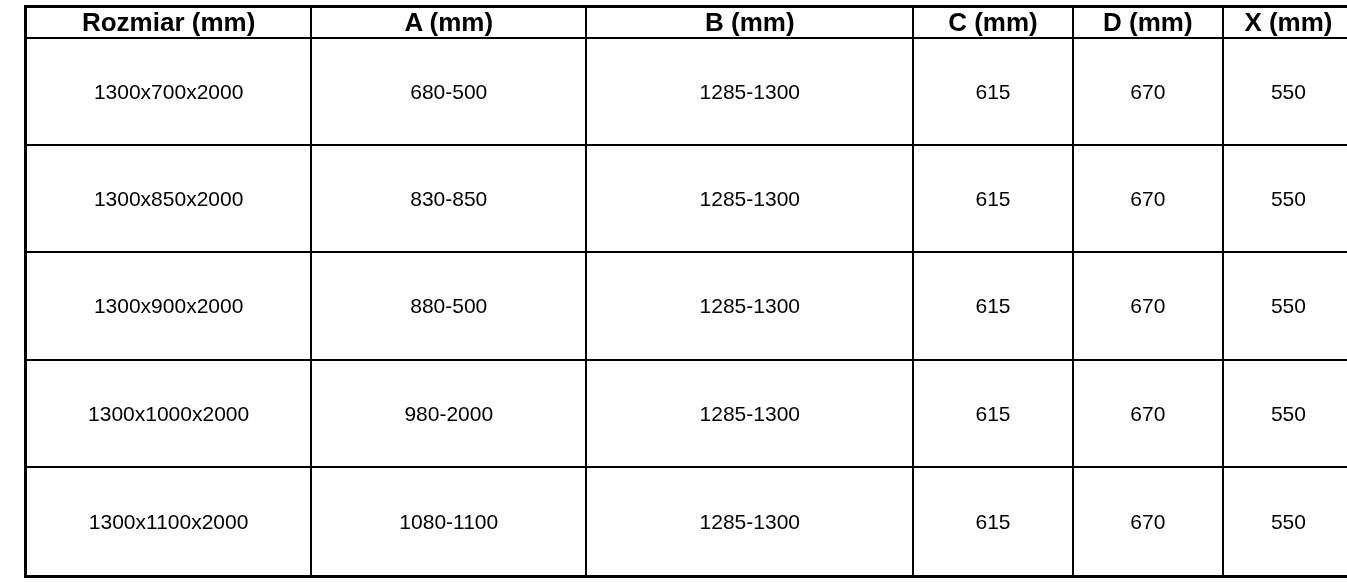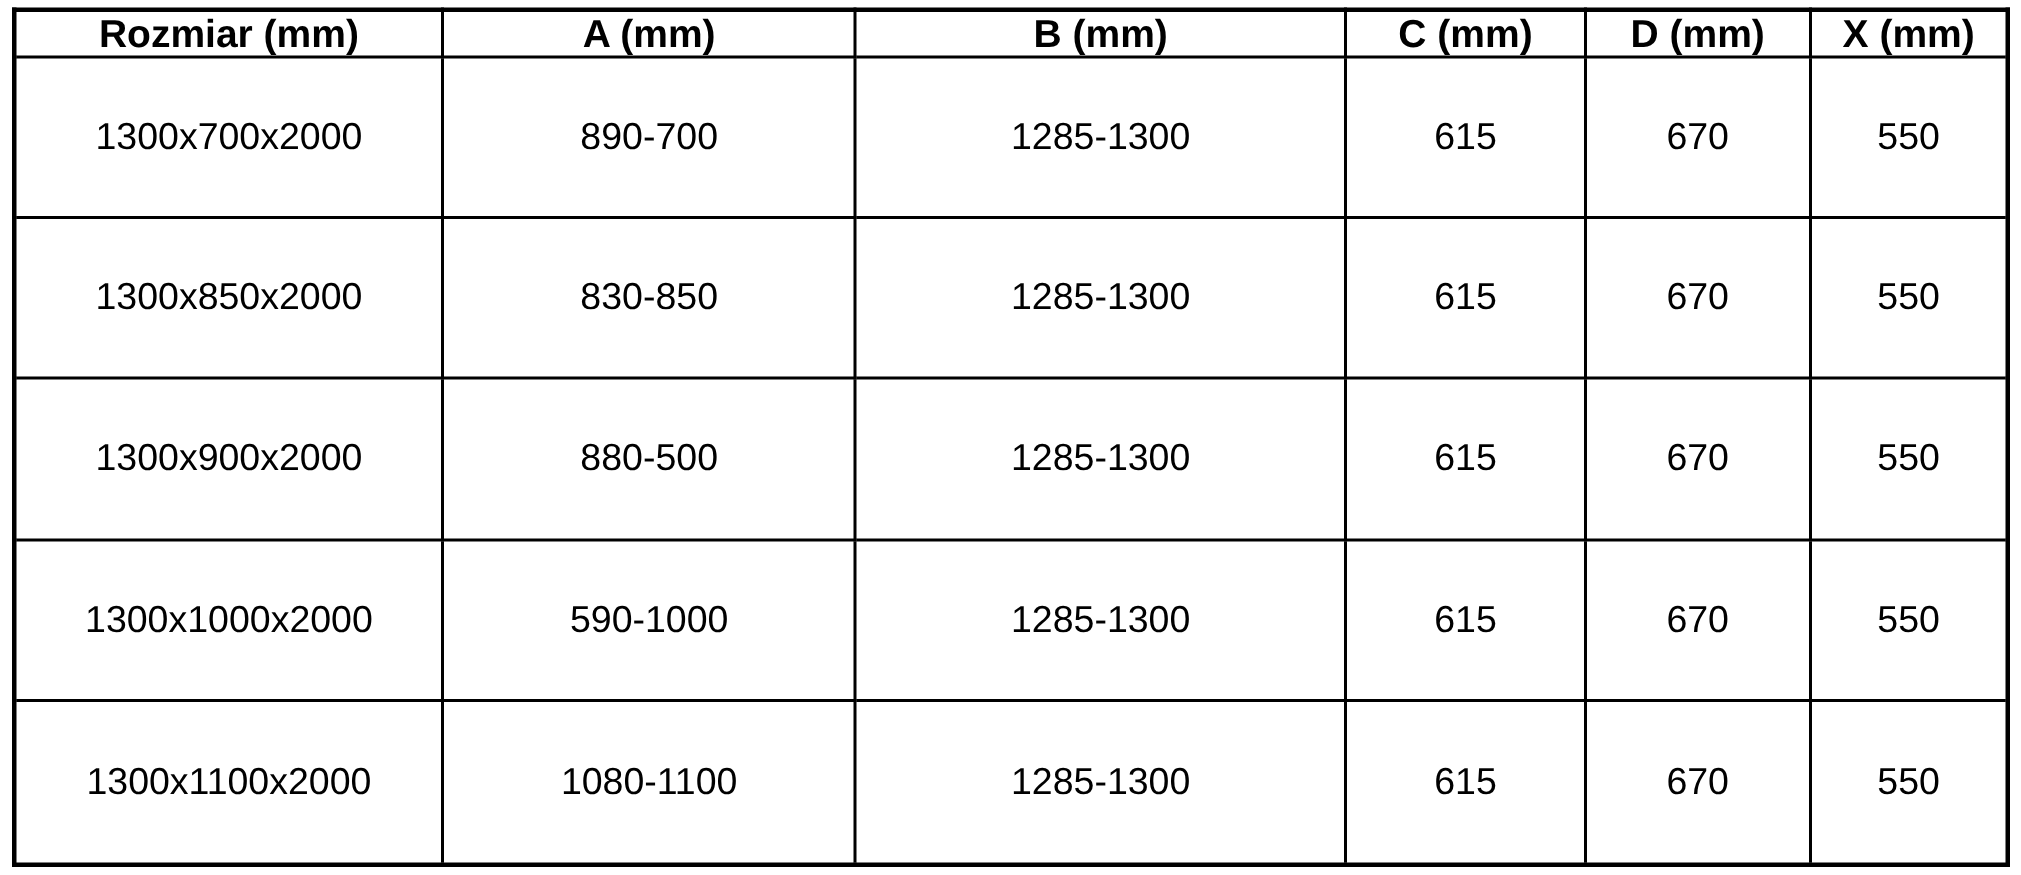--- a/index.html
+++ b/index.html
@@ -11,36 +11,36 @@
     width: 1347px;
     height: 583px;
     font-family: "Liberation Sans", sans-serif;
     color: #000000;
     box-sizing: border-box;
   }
   .page {
     width: 1347px;
     height: 506px;
     box-sizing: border-box;
-    padding: 5px 7px 5px 8px;
+    padding: 5px 7px 5px 24px;
   }
   table.size-table {
     width: 1332px;
     height: 573px;
     border-collapse: collapse;
     table-layout: fixed;
     border: 3px solid #000000;
   }
   table.size-table th,
   table.size-table td {
     border: 2px solid #000000;
     text-align: center;
     vertical-align: middle;
     padding: 0;
-    font-size: 25px;
+    font-size: 21px;
     line-height: 1.1;
     background: #ffffff;
     overflow: hidden;
     white-space: nowrap;
   }
   table.size-table th {
     font-weight: bold;
     font-size: 26px;
   }
 </style>
@@ -63,21 +63,21 @@
           <th>A (mm)</th>
           <th>B (mm)</th>
           <th>C (mm)</th>
           <th>D (mm)</th>
           <th>X (mm)</th>
         </tr>
     </thead>
     <tbody id="table-body">
         <tr>
           <td>1300x700x2000</td>
-          <td>890-700</td>
+          <td>680-500</td>
           <td>1285-1300</td>
           <td>615</td>
           <td>670</td>
           <td>550</td>
         </tr>
         <tr>
           <td>1300x850x2000</td>
           <td>830-850</td>
           <td>1285-1300</td>
           <td>615</td>
@@ -87,21 +87,21 @@
         <tr>
           <td>1300x900x2000</td>
           <td>880-500</td>
           <td>1285-1300</td>
           <td>615</td>
           <td>670</td>
           <td>550</td>
         </tr>
         <tr>
           <td>1300x1000x2000</td>
-          <td>590-1000</td>
+          <td>980-2000</td>
           <td>1285-1300</td>
           <td>615</td>
           <td>670</td>
           <td>550</td>
         </tr>
         <tr>
           <td>1300x1100x2000</td>
           <td>1080-1100</td>
           <td>1285-1300</td>
           <td>615</td>

